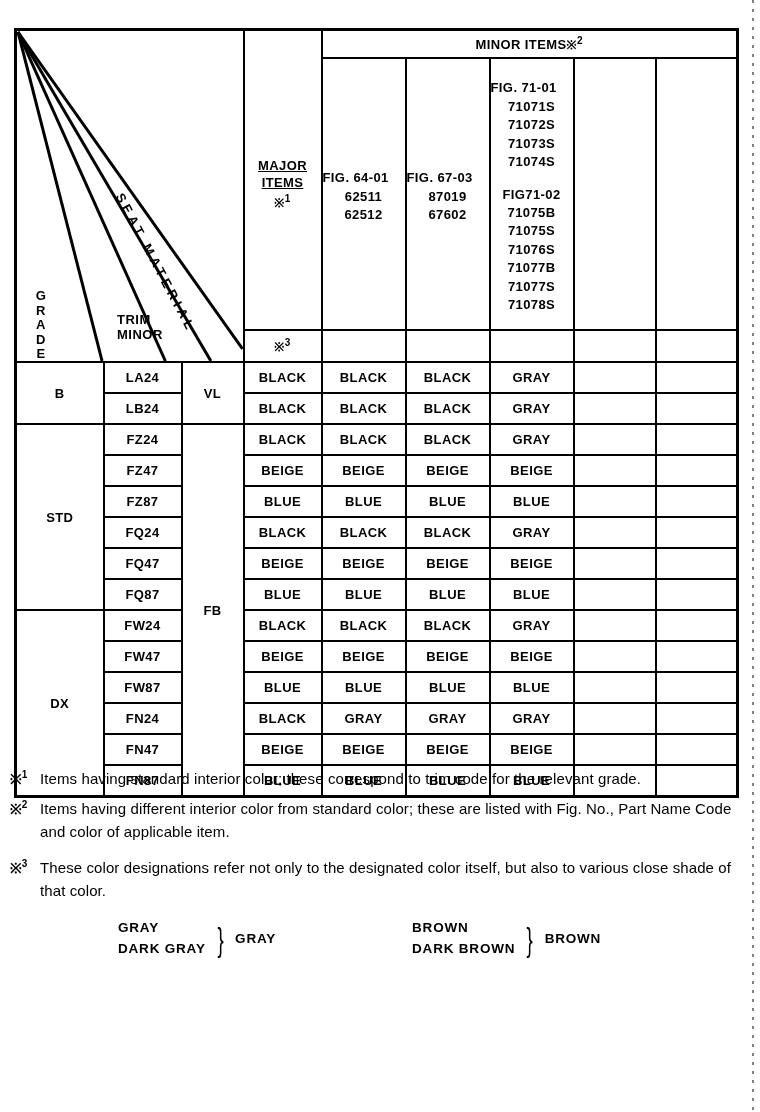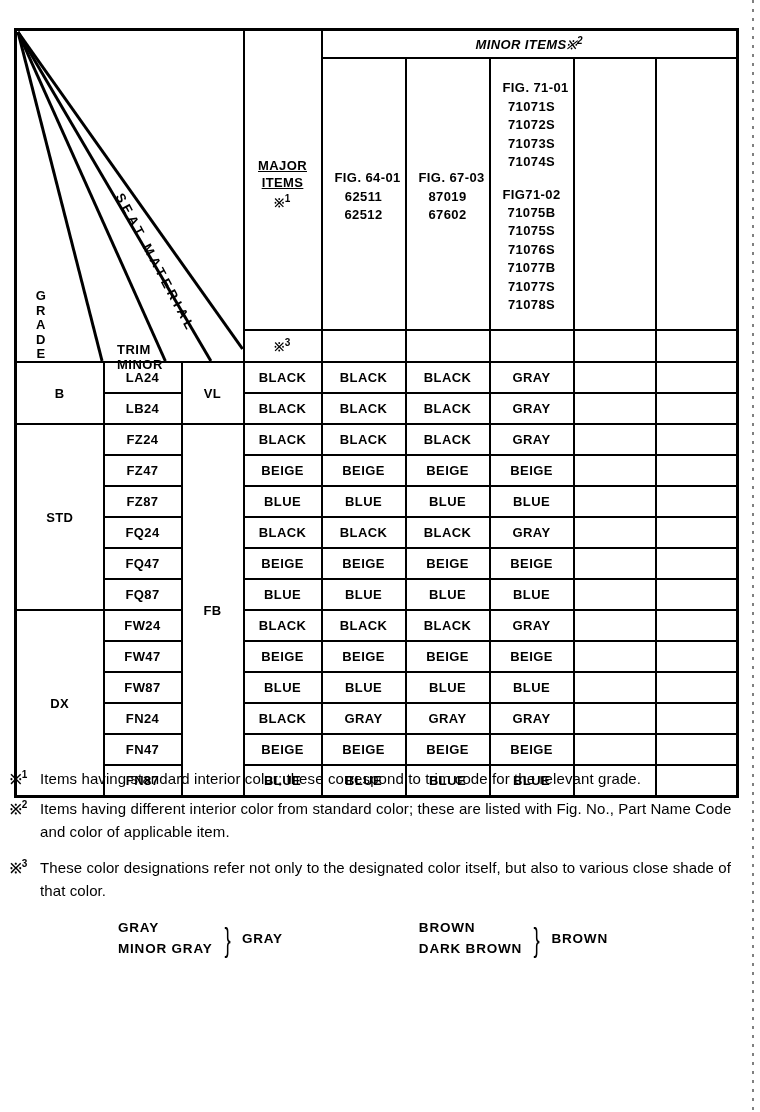--- a/index.html
+++ b/index.html
@@ -89,21 +89,21 @@
     left: 16px;
     top: 258px;
     width: 16px;
     text-align: center;
     letter-spacing: 0;
     font-size: 12.5px;
     line-height: 1.02;
   }
   .lbl-trim {
     left: 100px;
-    top: 312px;
+    top: 282px;
     text-align: left;
     font-size: 13px;
     line-height: 1.18;
   }
   .lbl-seat {
     left: 108px;
     top: 160px;
     font-size: 12px;
     letter-spacing: 0;
     transform-origin: left top;
@@ -121,33 +121,32 @@
     padding-top: 8px !important;
     font-size: 13px;
     line-height: 1.35;
     letter-spacing: .3px;
     text-decoration: underline;
   }
   .minor-head {
     height: 26px;
     font-size: 13.5px;
     letter-spacing: .6px;
-    font-style: italic;
   }
   .fig-head {
     vertical-align: top;
     padding-top: 6px !important;
     font-size: 12.5px;
     line-height: 1.42;
     letter-spacing: .2px;
   }
   .fig-head .fig-title {
     display: block;
     text-align: left;
-    padding-left: 12px;
+    padding-left: 0;
     white-space: nowrap;
   }
   .fig-head .pn { display: block; }
   .fig-head .grp { margin-top: 14px; }
   .fig-head .grp .fig-title { text-align: center; padding-left: 0; }
 
   .star {
     font-size: 12px;
     display: inline-block;
   }
@@ -471,21 +470,21 @@
       <span>※</span><sup>3</sup>
     </div>
     <div class="note-text">These color designations refer not only to the designated color itself, but also to various close shade of that color.</div>
   </div>
 </div>
 
 <div class="groups">
   <div class="group">
     <div class="pair">
       <div>GRAY</div>
-      <div>MINOR GRAY</div>
+      <div>DARK GRAY</div>
     </div>
     <div class="brace">}</div>
     <div class="result">GRAY</div>
   </div>
   <div class="group">
     <div class="pair">
       <div>BROWN</div>
       <div>DARK BROWN</div>
     </div>
     <div class="brace">}</div>

